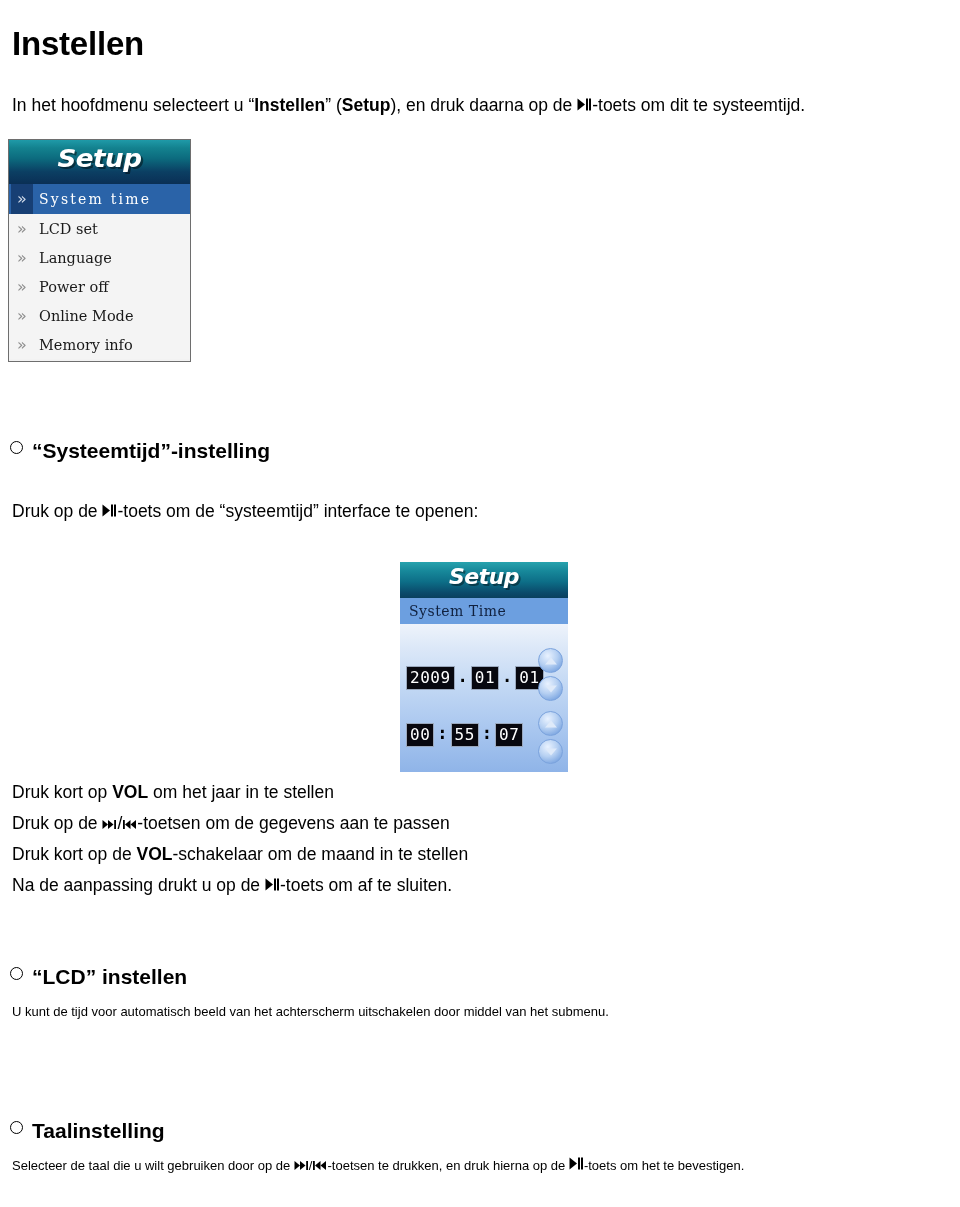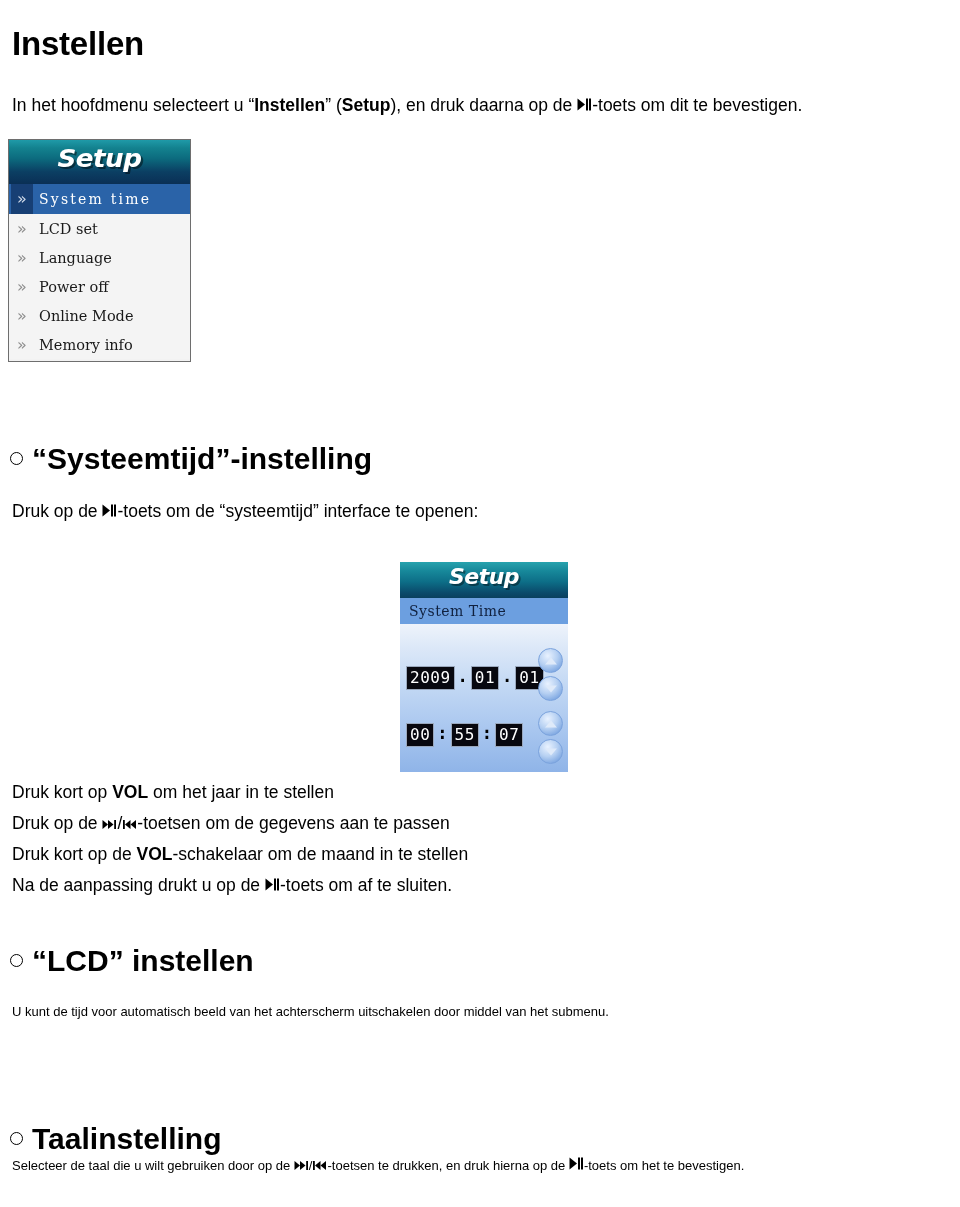--- a/index.html
+++ b/index.html
@@ -35,37 +35,37 @@
     top: 92px;
     width: 946px;
     font-size: 17.5px;
     line-height: 26px;
     white-space: nowrap;
   }
 
   .section-head {
     position: absolute;
     left: 10px;
-    font-size: 30px;
+    font-size: 21px;
     font-weight: bold;
     line-height: 32px;
     white-space: nowrap;
   }
   .section-head .bullet {
     display: inline-block;
     width: 11px;
     height: 11px;
     border: 1.6px solid #000;
     border-radius: 50%;
     margin-right: 9px;
     position: relative;
     top: -4px;
   }
   #head-systeemtijd { top: 418px; }
-  #head-lcd { top: 920px; }
+  #head-lcd { top: 944px; }
   #head-taal { top: 1098px; }
 
   .body-line {
     position: absolute;
     left: 12px;
     font-size: 17.5px;
     line-height: 26px;
     white-space: nowrap;
   }
 
@@ -279,21 +279,21 @@
 
 <div class="page">
 
   <h1 class="page-title">Instellen</h1>
 
   <div class="intro-para">
     <span>In het hoofdmenu selecteert u “</span><b>Instellen</b><span>” (</span><b>Setup</b><span>), en druk daarna op de </span><span class="key"><svg width="15" height="15" viewBox="0 0 15 15">
           <polygon points="0.5,1.5 8,7.5 0.5,13.5" fill="#000"></polygon>
           <rect x="9" y="1.5" width="2" height="12" fill="#000"></rect>
           <rect x="12" y="1.5" width="2" height="12" fill="#000"></rect>
-        </svg></span><span>-toets om dit te bevestigen.</span>
+        </svg></span><span>-toets om dit te systeemtijd.</span>
   </div>
 
   <div class="screen1">
     <div class="scr-header">
       <div class="logo">Setup</div>
     </div>
     <div class="menu-list">
       <div class="menu-row selected">
         <span class="chev">»</span>
         <span class="mlabel">System time</span>

